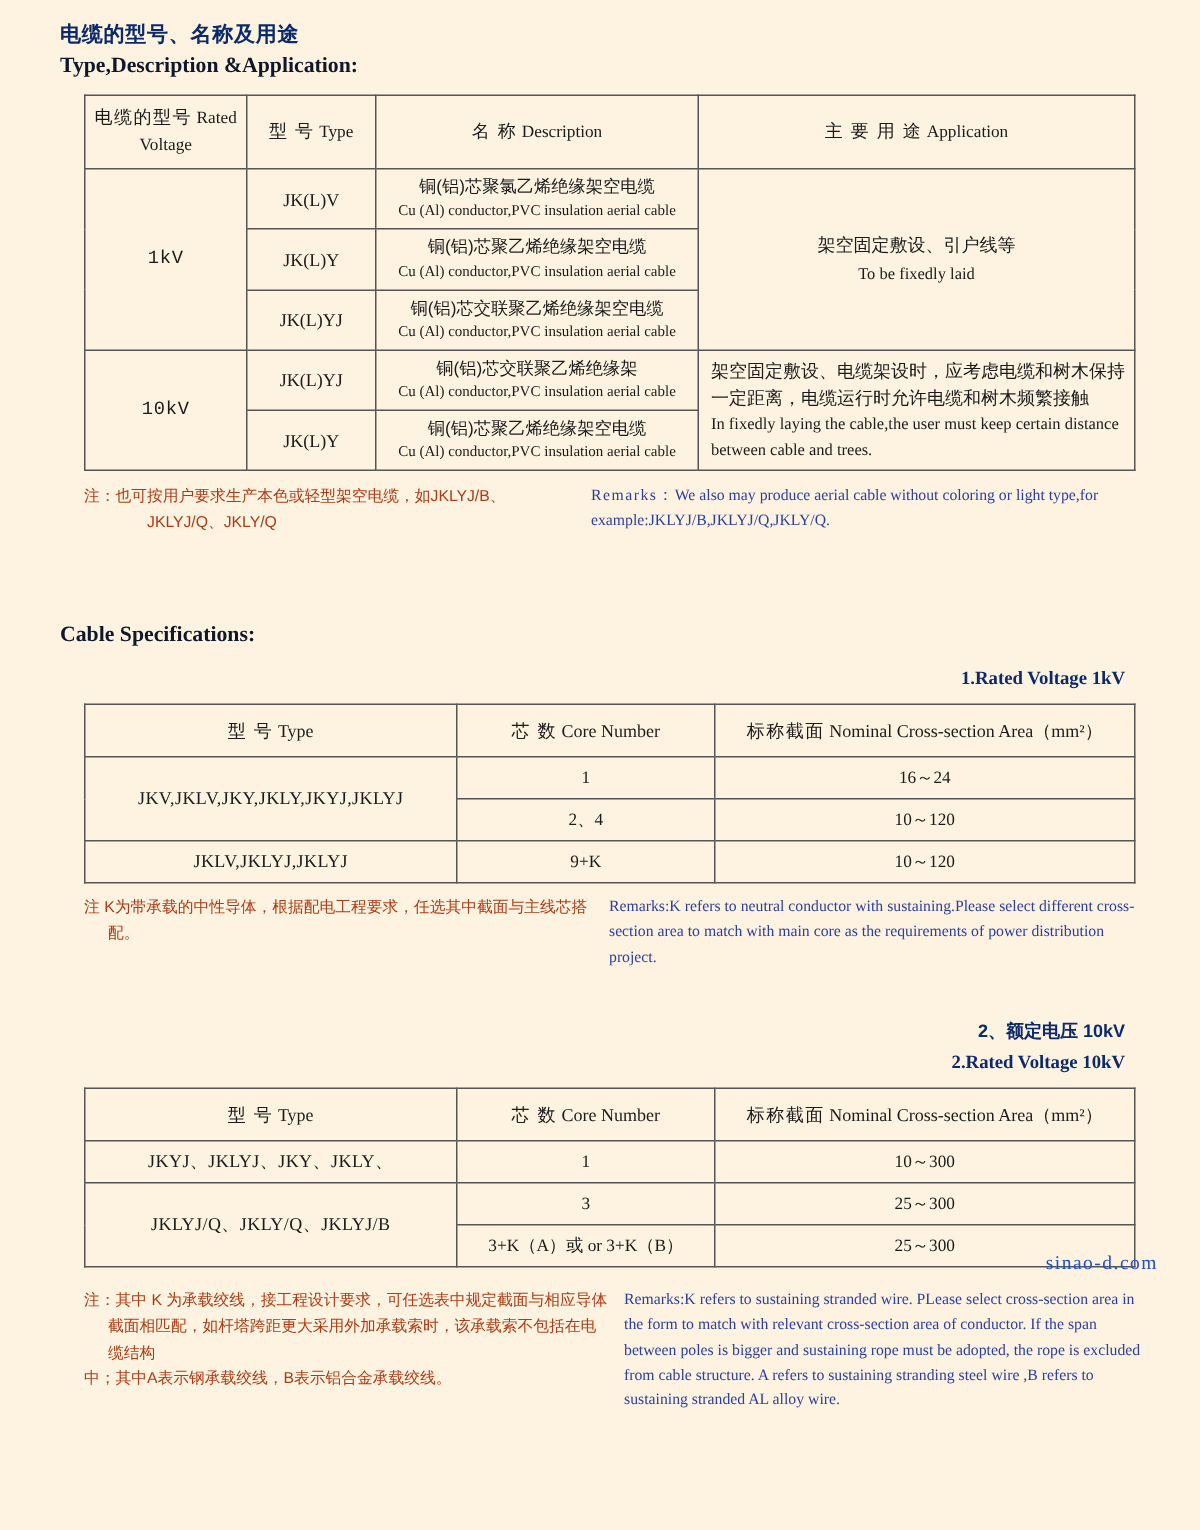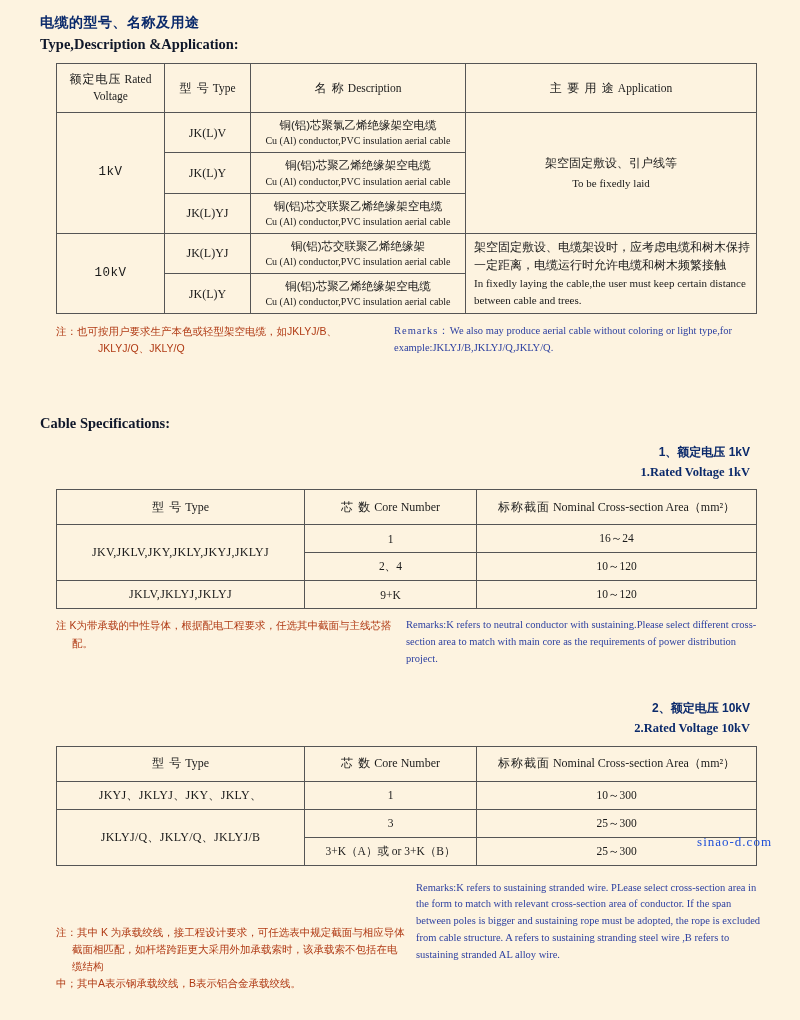--- a/index.html
+++ b/index.html
@@ -185,21 +185,21 @@
   }
   .note2 .en {
     flex: 1;
     color: #2b3fa0;
     font-family: "Liberation Serif", serif;
     font-size: 10.5px;
     line-height: 1.6;
     padding-left: 10px;
     box-sizing: border-box;
   }
-  .note3 .cn { width: 350px; margin-top: 44px; }
+  .note3 .cn { width: 350px; }
   .watermark {
     position: absolute;
     right: 28px;
     bottom: 10px;
     font-family: "Liberation Serif", serif;
     font-size: 13px;
     color: #1d4ed8;
     letter-spacing: 1px;
   }
 </style>
@@ -215,21 +215,21 @@
     <table class="t1">
       <colgroup>
         <col style="width:108px">
         <col style="width:86px">
         <col style="width:215px">
         <col style="width:291px">
       </colgroup>
       <thead>
         <tr>
           <td>
-            <span class="hdr-cn">额定电压</span>
+            <span class="hdr-cn">电缆的型号</span>
             <span class="hdr-en">Rated Voltage</span>
           </td>
           <td>
             <span class="hdr-cn">型 号</span>
             <span class="hdr-en">Type</span>
           </td>
           <td>
             <span class="hdr-cn" style="display:inline">名  称</span>
             <span class="hdr-en" style="display:inline">Description</span>
           </td>
@@ -295,21 +295,20 @@
       <div class="note-en">
         <span class="lbl">Remarks：</span><span>We also may  produce aerial cable without  coloring  or light  type,for example:JKLYJ/B,JKLYJ/Q,JKLY/Q.</span>
       </div>
     </div>
   </div>
 
   <div class="sec2">
     <div class="sec-en">Cable Specifications:</div>
 
     <div class="sub-title">
-      <div>1、额定电压 1kV</div>
       <div class="en">1.Rated Voltage 1kV</div>
     </div>
 
     <table class="t2">
       <colgroup>
         <col style="width:248px">
         <col style="width:172px">
         <col style="width:280px">
       </colgroup>
       <thead>

